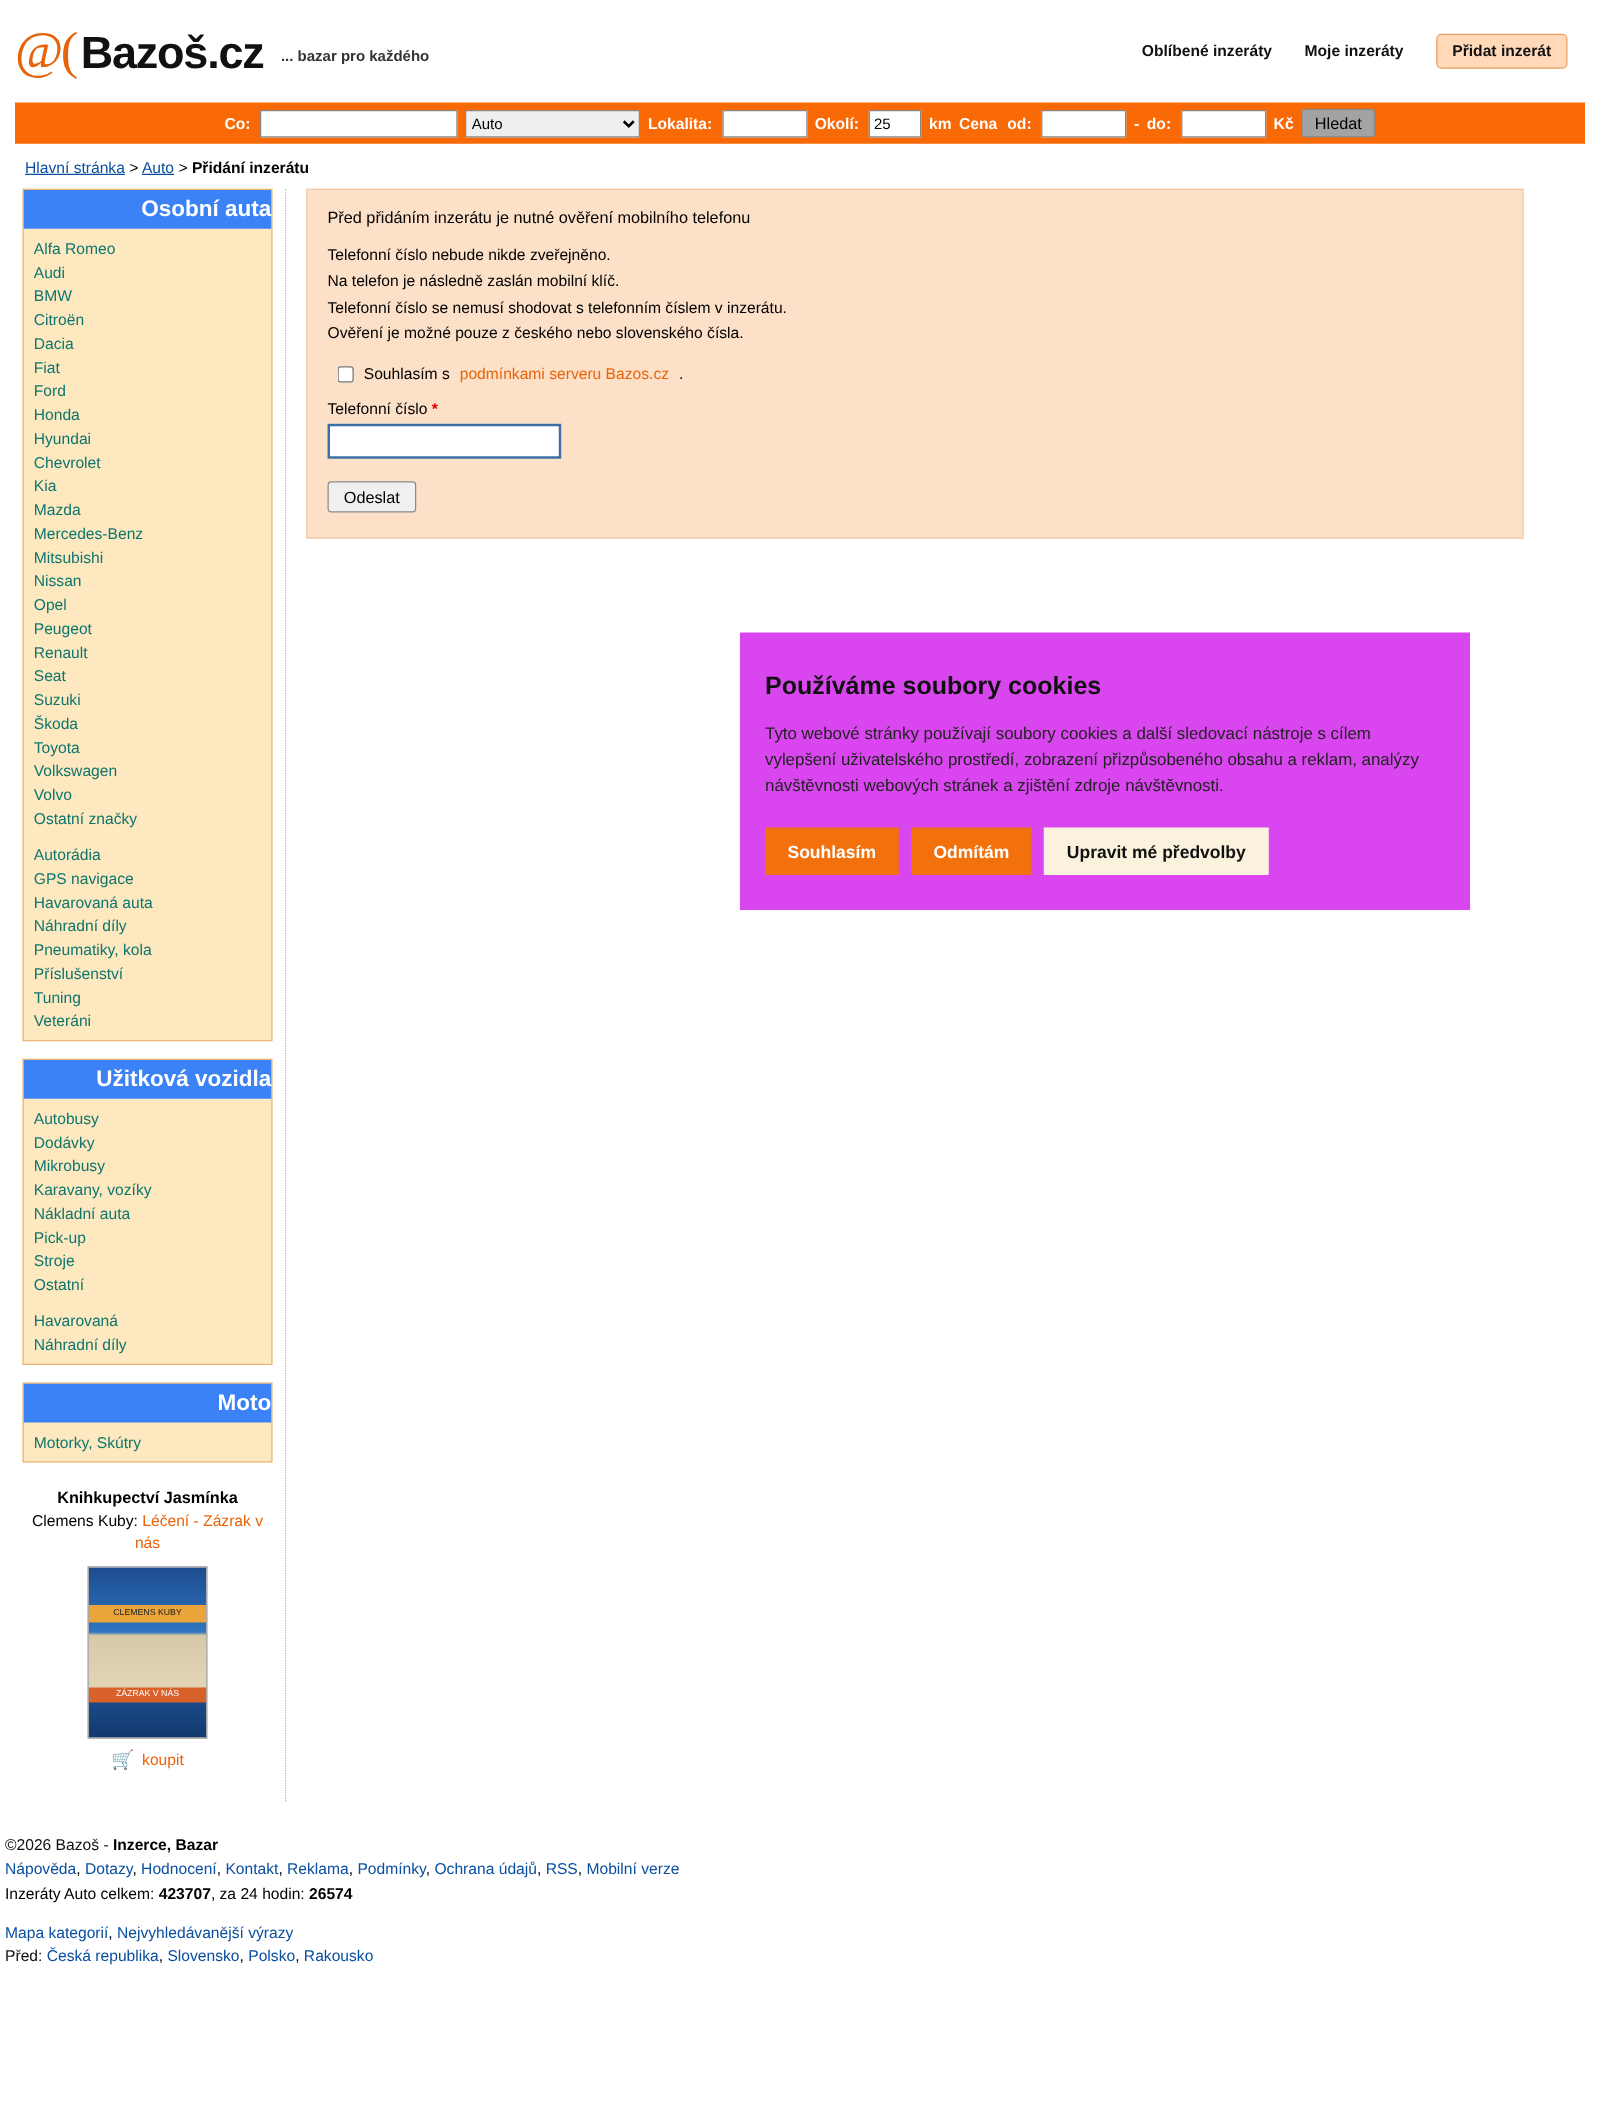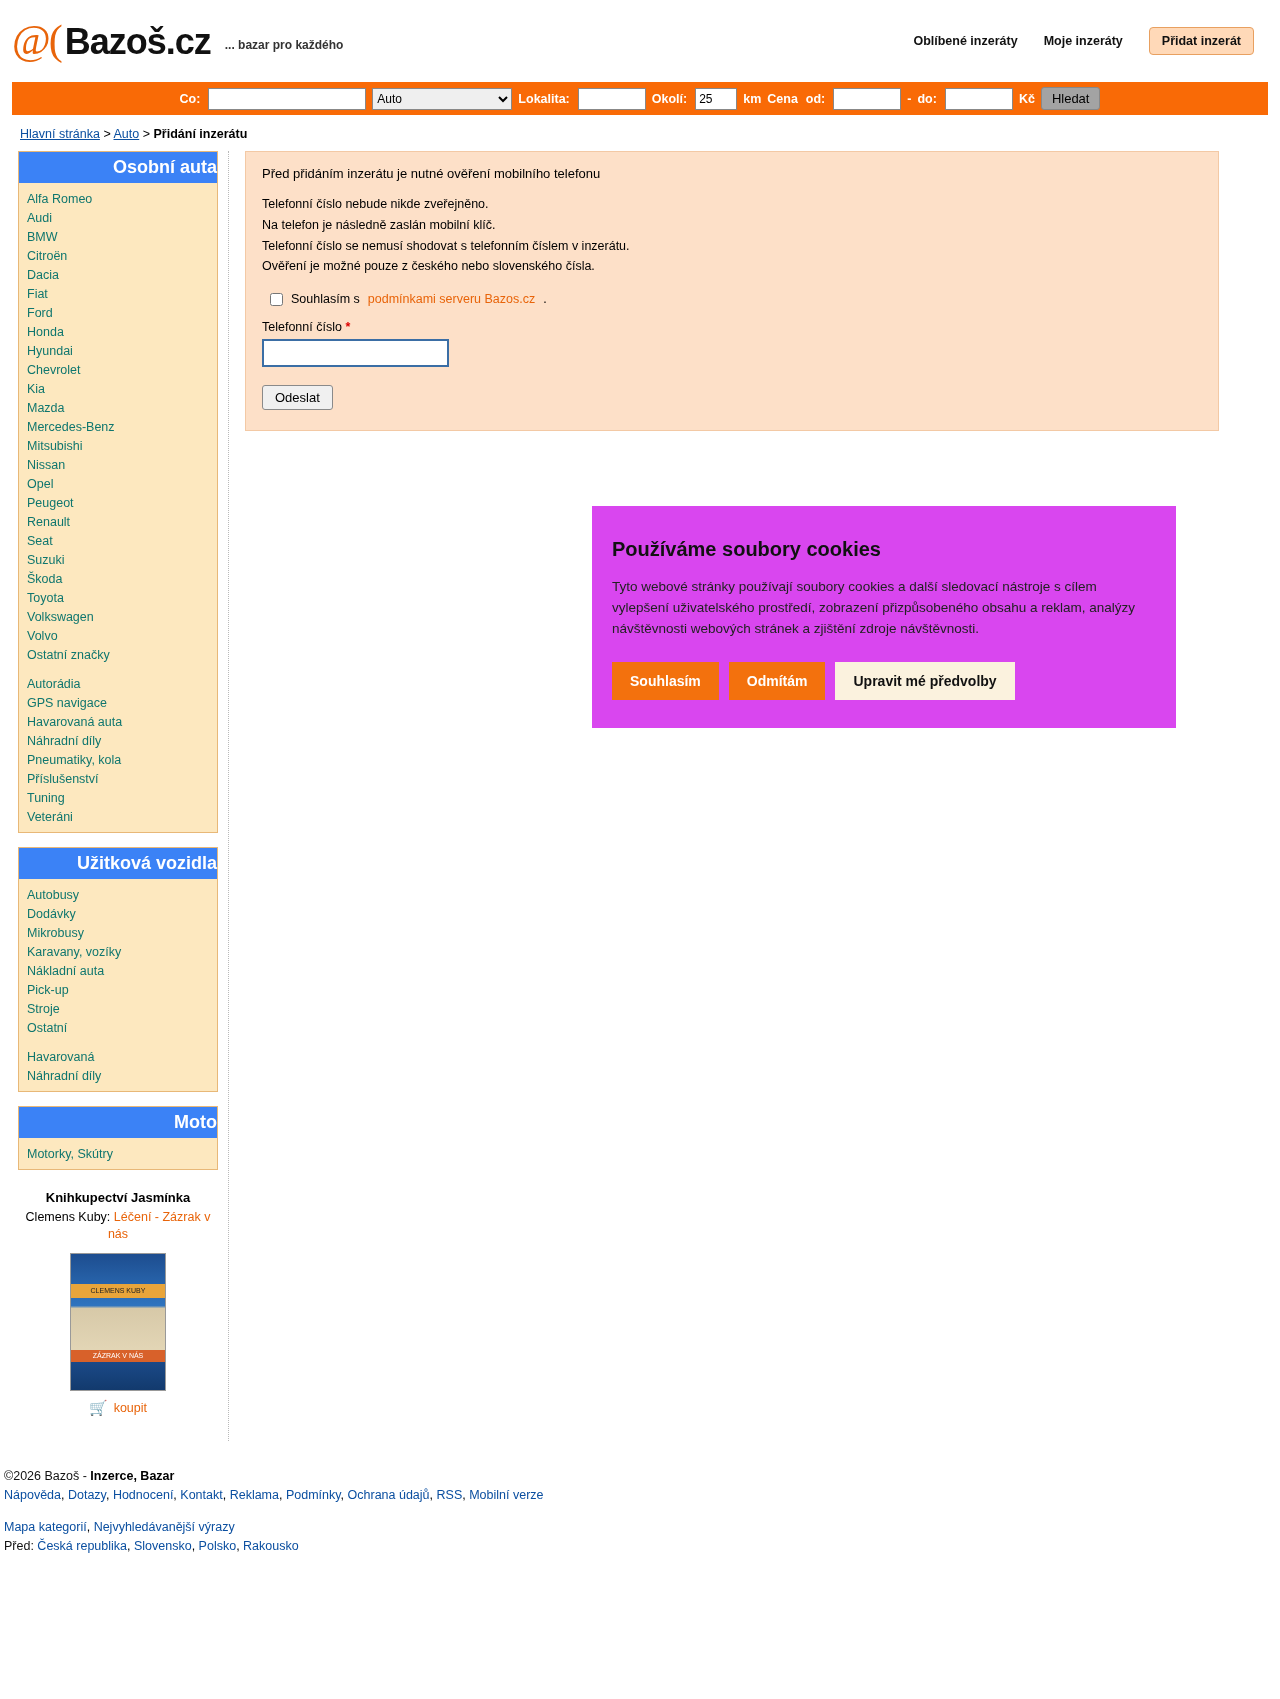--- a/index.html
+++ b/index.html
@@ -490,20 +490,23 @@
       <a>Nápověda</a>,
       <a>Dotazy</a>,
       <a>Hodnocení</a>,
       <a>Kontakt</a>,
       <a>Reklama</a>,
       <a>Podmínky</a>,
       <a>Ochrana údajů</a>,
       <a>RSS</a>,
       <a>Mobilní verze</a>
     </div>
+    <div>
+      <span>Inzeráty Auto celkem: </span><b>423707</b><span>, za 24 hodin: </span><b>26574</b>
+    </div>
     <div class="footer-sep"></div>
     <div>
       <a>Mapa kategorií</a>,
       <a>Nejvyhledávanější výrazy</a>
     </div>
     <div>
       <span class="blk">Před: </span><a>Česká republika</a>,
       <a>Slovensko</a>,
       <a>Polsko</a>,
       <a>Rakousko</a>

